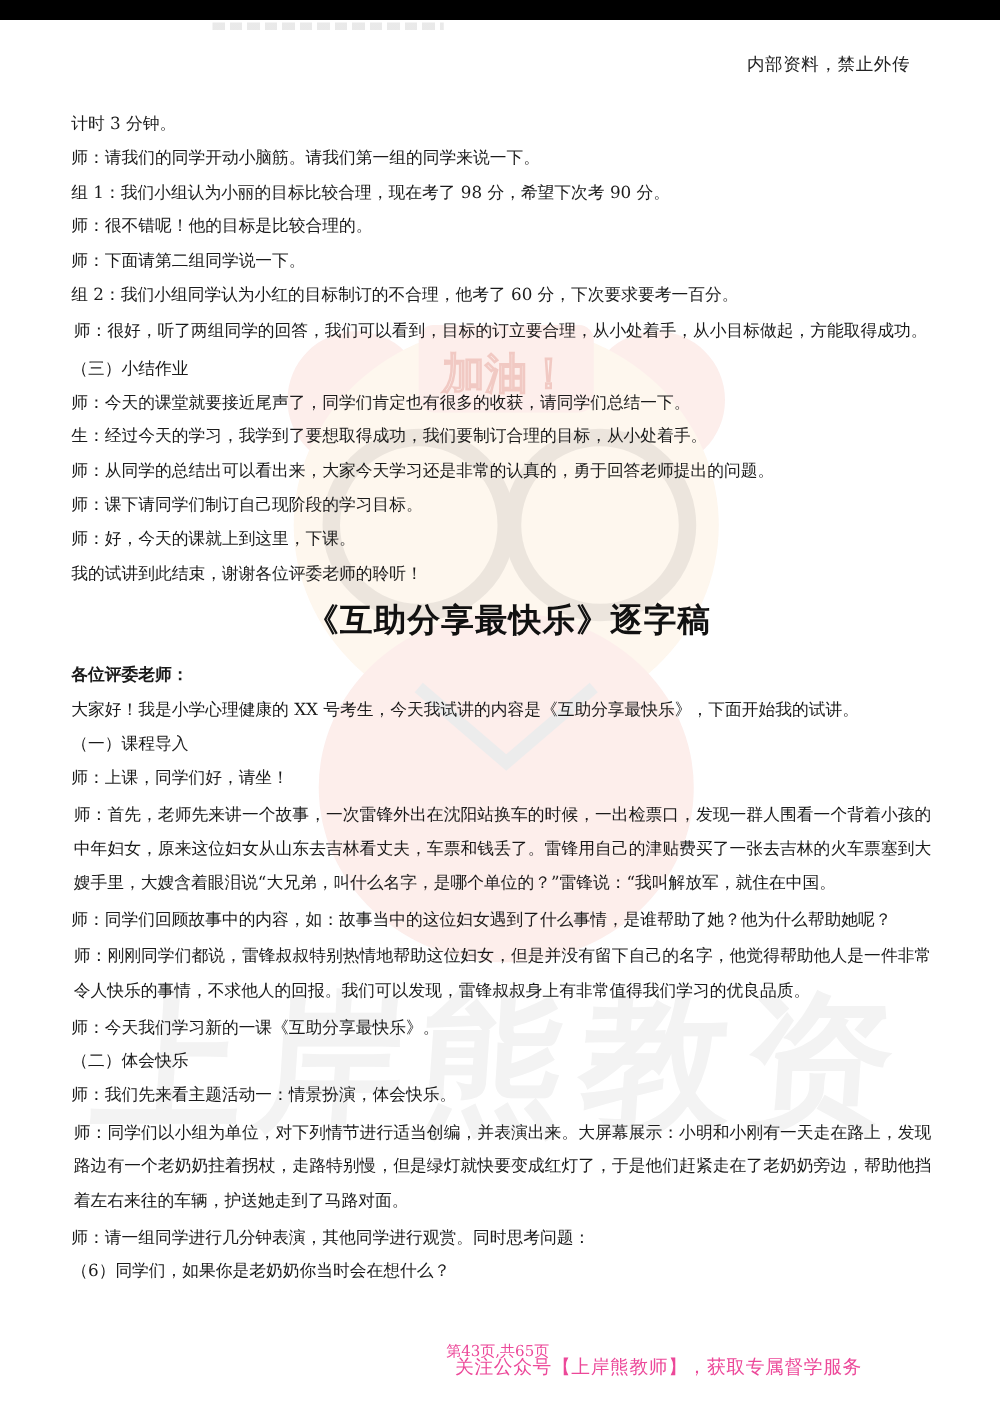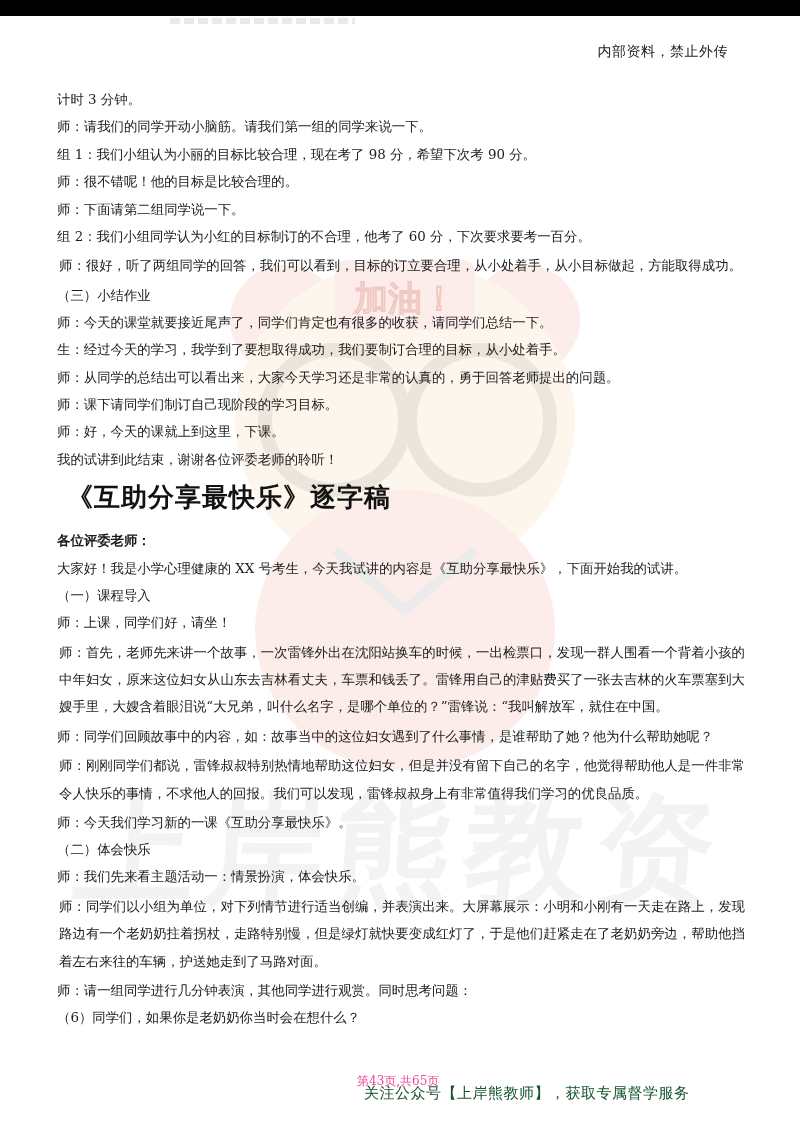--- a/index.html
+++ b/index.html
@@ -71,21 +71,21 @@
     .para { margin: 2px; white-space: normal; line-height: 27.4px; text-align: justify; }
     .section-head {
       margin: 0;
       font-family: "DejaVu Sans", "Liberation Sans", sans-serif;
       font-weight: normal;
       font-size: 13.4px;
       line-height: 27px;
     }
     .doc-title {
       margin: 4px 0 6px 0;
-      text-align: left;
+      text-align: center;
       font-family: "DejaVu Sans", "Liberation Sans", sans-serif;
       font-weight: bold;
       font-size: 26px;
       line-height: 40px;
       letter-spacing: 1px;
       color: #111;
       padding-left: 10px;
     }
     .after-title { margin-top: 10px; font-weight: bold; }
     .footer-page {
@@ -95,21 +95,21 @@
       font-size: 12px;
       color: #ec4899;
       z-index: 1;
     }
     .footer-promo {
       position: absolute;
       left: 364px;
       top: 1084px;
       font-family: "DejaVu Sans", "Liberation Sans", sans-serif;
       font-size: 15px;
-      color: #14532d;
+      color: #ec4899;
       letter-spacing: 0.5px;
       z-index: 1;
     }
   </style>
 </head>
 <body>
 
 <div class="top-bar"></div>
 <div class="top-ghost"></div>
 

